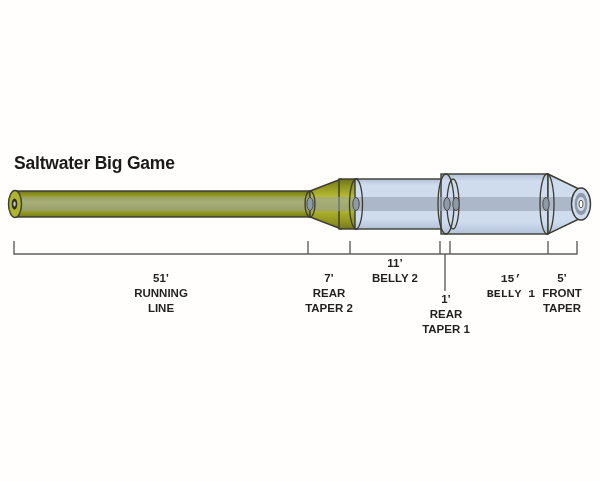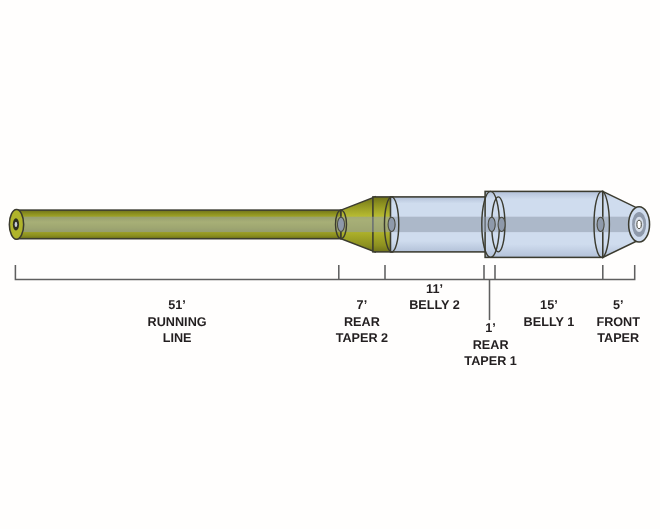--- a/index.html
+++ b/index.html
@@ -53,28 +53,29 @@
     white-space: pre-line;
     font-size: 11.5px;
     line-height: 15px;
     font-weight: bold;
     color: #231f20;
   }
   #seg-running-line { left: 101px; top: 271px; width: 120px; }
   #seg-rear-taper-2 { left: 294px; top: 271px; width: 70px; }
   #seg-belly-2      { left: 358px; top: 256px; width: 74px; }
   #seg-rear-taper-1 { left: 410px; top: 292px; width: 72px; }
-  #seg-belly-1      { left: 462px; top: 271px; width: 74px; }
+  #seg-belly-1      { left: 474px; top: 271px; width: 74px; font-family: Liberation Mono, monospace; }
   #seg-front-taper  { left: 526px; top: 271px; width: 72px; }
 </style>
 </head>
 <body>
 
 <div id="stage">
 
+  <div id="page-title">Saltwater Big Game</div>
 
   <svg id="diagram-svg" width="600" height="481" viewBox="0 0 600 481">
     <defs>
       <linearGradient id="oliveGrad" x1="0" y1="0" x2="0" y2="1">
         <stop offset="0" stop-color="#70731a"></stop>
         <stop offset="0.13" stop-color="#8d9120"></stop>
         <stop offset="0.42" stop-color="#c4c837"></stop>
         <stop offset="0.62" stop-color="#b0b42b"></stop>
         <stop offset="0.88" stop-color="#8d9120"></stop>
         <stop offset="1" stop-color="#70731a"></stop>

